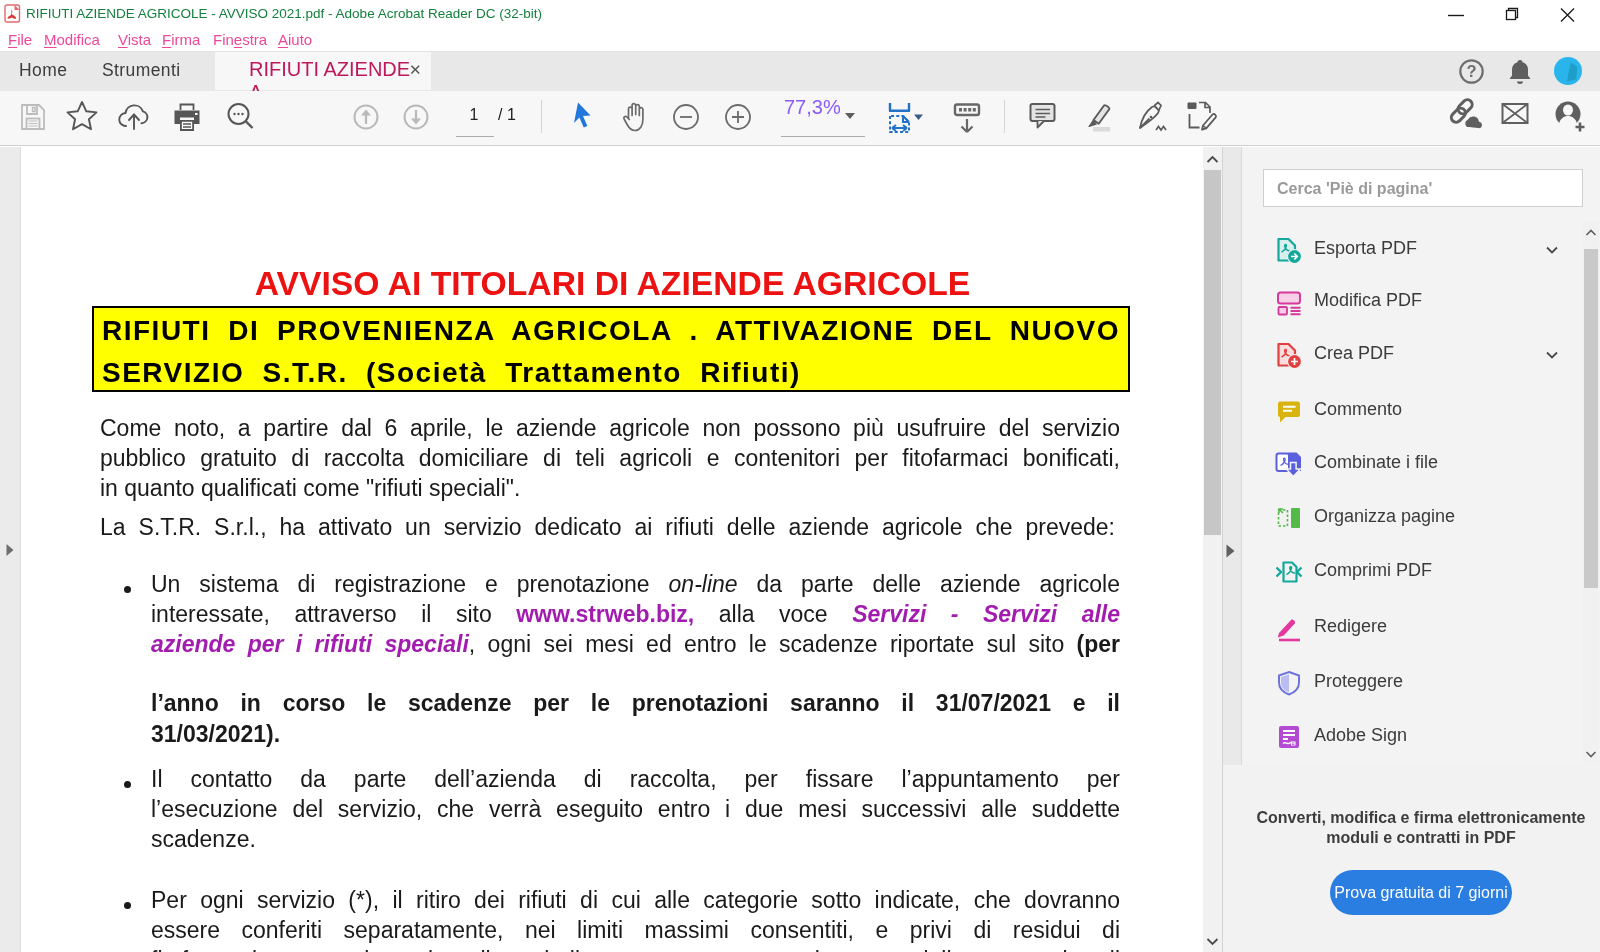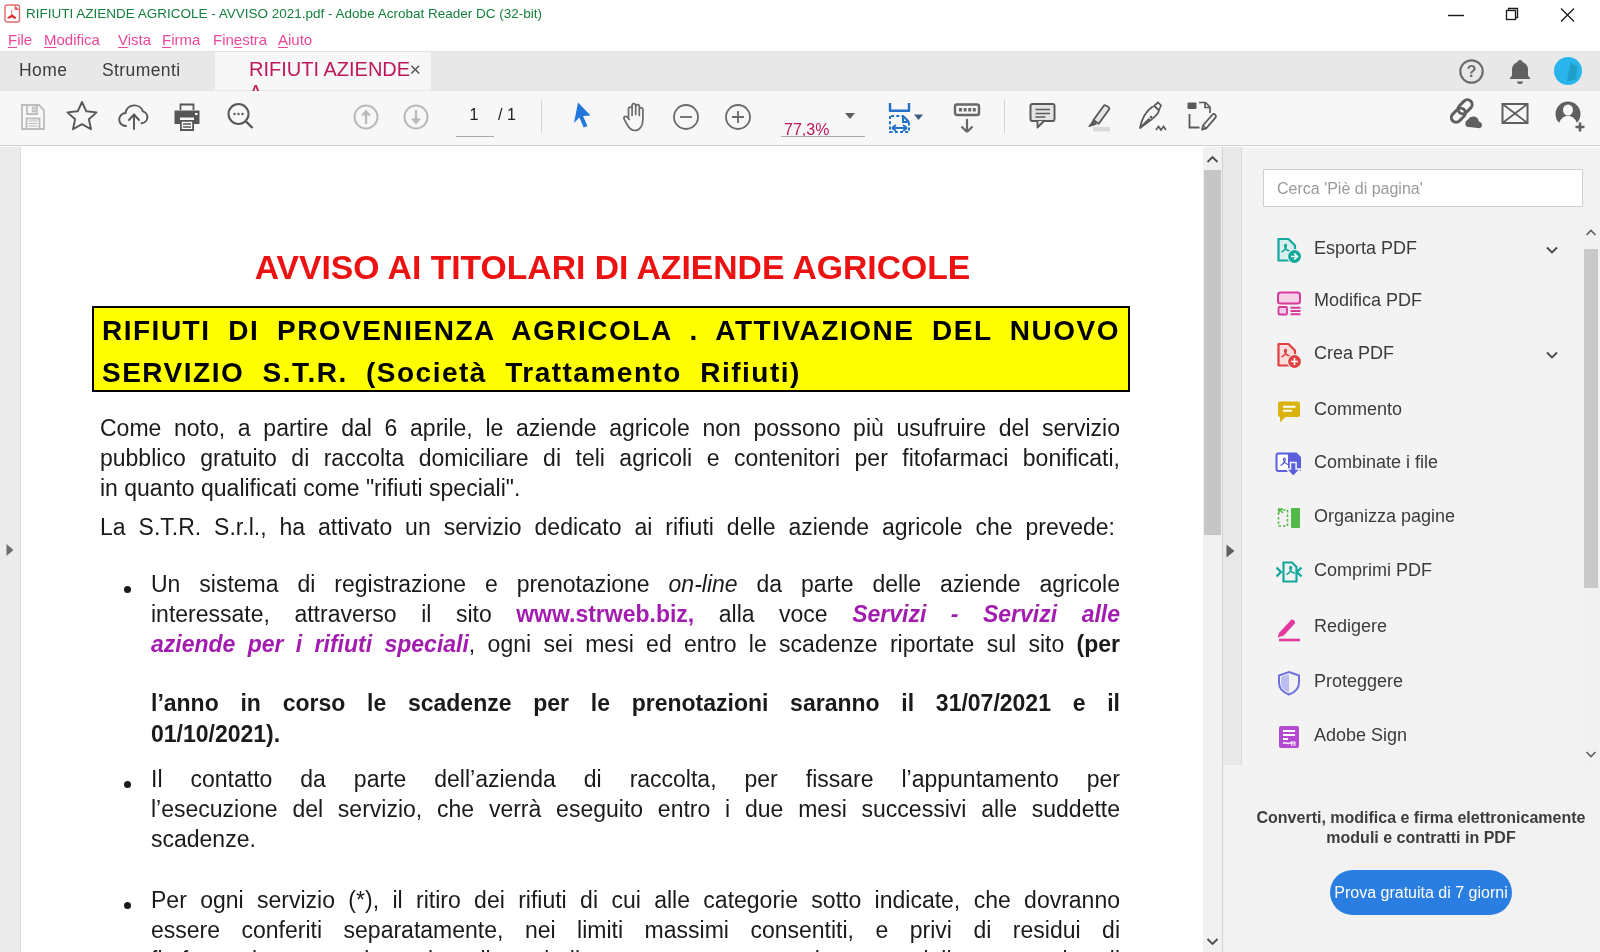--- a/index.html
+++ b/index.html
@@ -33,36 +33,36 @@
 #leftrail { position:absolute; left:0; top:0; width:21px; height:805px; background:#ebebeb; border-right:1px solid #dcdcdc; }
 #page { position:absolute; left:22px; top:0; width:1181px; height:805px; background:#ffffff; overflow:hidden; }
 
 
 #dscroll { position:absolute; left:1203px; top:0; width:19px; height:805px; background:#f1f1f1; }
 #dthumb { position:absolute; left:1px; top:23px; width:17px; height:365px; background:#c6c6c6; }
 
 
 #panel { position:absolute; left:1222px; top:0; width:378px; height:805px; background:#f3f3f3; border-left:1px solid #d2d2d2; }
 #prail { position:absolute; left:0; top:0; width:19px; height:805px; background:#e9e9e9; border-right:1px solid #dadada; }
-#searchbox { position:absolute; left:40px; top:22px; width:320px; height:38px; background:#fff; border:1px solid #cfcfcf; }
+#searchbox { position:absolute; left:40px; top:22px; width:320px; height:38px; background:#fff; border:1px solid #cfcfcf;font-weight:bold; }
 #searchbox span { position:absolute; left:13px; top:10px; font-size:16px; color:#9a9a9a; }
 .pitem { position:absolute; left:52px; height:28px; }
 .pitem .ic { position:absolute; left:0; top:0; width:28px; height:28px; }
 .pitem .lb { position:absolute; left:39px; top:2px; font-size:18px; color:#3b3b3b; white-space:nowrap; }
 .chev { position:absolute; left:321px; width:16px; height:16px; }
 #pscroll { position:absolute; left:360px; top:75px; width:16px; height:545px; background:#f1f1f1; }
 #pthumb { position:absolute; left:1px; top:27px; width:14px; height:339px; background:#c9c9c9; }
 #psep { position:absolute; left:0px; top:618px; width:378px; height:1px; background:#dddddd; }
 #promo { position:absolute; left:0; top:618px; width:378px; height:187px; background:#f2f2f2; }
 #promotext { position:absolute; left:9px; top:43px; width:378px; text-align:center; font-size:16px; font-weight:bold; color:#3c3c3c; line-height:20px; }
 #probtn { position:absolute; left:107px; top:105px; width:182px; height:45px; background:#2a7de1; border-radius:22.5px; color:#fff; font-size:16px; text-align:center; line-height:45px; }
 
 
 #doc { position:absolute; left:0; top:0; width:1181px; height:805px; font-size:23px; color:#1a1a1a; }
-#doctitle { position:absolute; left:0; top:100px; width:1181px; text-align:center; font-size:33.7px; line-height:40px; font-weight:bold; color:#ec1212; }
+#doctitle { position:absolute; left:0; top:116px; width:1181px; text-align:center; font-size:33.7px; line-height:40px; font-weight:bold; color:#ec1212; }
 #ybox { position:absolute; left:70px; top:159px; width:1038px; height:86px; background:#ffff00; border:2px solid #000; padding:2px 8px 0 8px; font-size:28px; font-weight:bold; line-height:41.5px; color:#000; letter-spacing:1.5px; }
 #ybox .l2 { word-spacing:9px; }
 #ybox .l1 { text-align:justify; text-align-last:justify; }
 .para { position:absolute; left:78px; width:1020px; line-height:30px; }
 .jl { text-align:justify; text-align-last:justify; }
 .bullet { position:absolute; left:129px; width:969px; line-height:30px; }
 .bullet::before { content:""; position:absolute; left:-27px; top:16.5px; width:7px; height:7px; border-radius:50%; background:#1a1a1a; }
 .bullet.nodot::before { content:none; }
 .red { color:#a21caf; }
 </style>
@@ -189,21 +189,21 @@
         <circle cx="15" cy="26" r="12"></circle>
         <path d="M9 26 h12"></path>
       </g>
     </svg>
     <svg class="ticon" style="left:723px" width="30" height="55" viewBox="0 0 30 55">
       <g fill="none" stroke="#6b6b6b" stroke-width="1.8">
         <circle cx="15" cy="26" r="12"></circle>
         <path d="M9 26 h12 M15 20 v12"></path>
       </g>
     </svg>
-    <div style="position:absolute; left:781px; top:26px; width:84px; height:26px; font-size:16px; color:#be185d; line-height:26px; padding-left:3px;">77,3%</div>
+    <div style="position:absolute; left:781px; top:3px; width:84px; height:26px; font-size:20px; color:#8b5cf6; line-height:26px; padding-left:3px;">77,3%</div>
     <div style="position:absolute; left:781px; top:45px; width:84px; height:1px; background:#ababab;"></div>
     <svg class="ticon" style="left:840px" width="20" height="55" viewBox="0 0 20 55">
       <path d="M5 22 l5 6 5 -6 z" fill="#5f5f5f"></path>
     </svg>
     <svg class="ticon" style="left:878px" width="46" height="55" viewBox="0 0 46 55">
       <g fill="none" stroke="#2273c8" stroke-width="2.4">
         <path d="M12 12 v8 M31 12 v8 M11 19.8 h21"></path>
         <path d="M12 25 v16 h19 v-10 l-6 -6 z" stroke-dasharray="3 2.2" stroke-width="2"></path>
         <path d="M25 25 v6 h6 M25 25 l6 6" stroke-width="2"></path>
         <path d="M14 37 h15 M14 37 l4 -3 M14 37 l4 3 M29 37 l-4 -3 M29 37 l-4 3" stroke-width="2"></path>
@@ -297,21 +297,21 @@
         <div class="para" style="top:365px; width:1015px">
           <div class="jl">La S.T.R. S.r.l., ha attivato un servizio dedicato ai rifiuti delle aziende agricole che prevede:</div>
         </div>
         <div class="bullet" style="top:422px">
           <div class="jl">Un sistema di registrazione e prenotazione <i>on-line</i> da parte delle aziende agricole</div>
           <div class="jl">interessate, attraverso il sito <b class="red">www.strweb.biz,</b> alla voce <b class="red"><i>Servizi - Servizi alle</i></b></div>
           <div class="jl"><b class="red"><i>aziende per i rifiuti speciali</i></b>, ogni sei mesi ed entro le scadenze riportate sul sito <b>(per</b></div>
         </div>
         <div class="bullet nodot" style="top:541px; line-height:31px; font-weight:bold">
           <div class="jl">l’anno in corso le scadenze per le prenotazioni saranno il 31/07/2021 e il</div>
-          <div>01/10/2021).</div>
+          <div>31/03/2021).</div>
         </div>
         <div class="bullet" style="top:617px">
           <div class="jl">Il contatto da parte dell’azienda di raccolta, per fissare l’appuntamento per</div>
           <div class="jl">l’esecuzione del servizio, che verrà eseguito entro i due mesi successivi alle suddette</div>
           <div>scadenze.</div>
         </div>
         <div class="bullet" style="top:738px">
           <div class="jl">Per ogni servizio (*), il ritiro dei rifiuti di cui alle categorie sotto indicate, che dovranno</div>
           <div class="jl">essere conferiti separatamente, nei limiti massimi consentiti, e privi di residui di</div>
           <div class="jl">fitofarmaci, sono riportati nella tabella sottostante per ciascuna delle categorie di</div>

